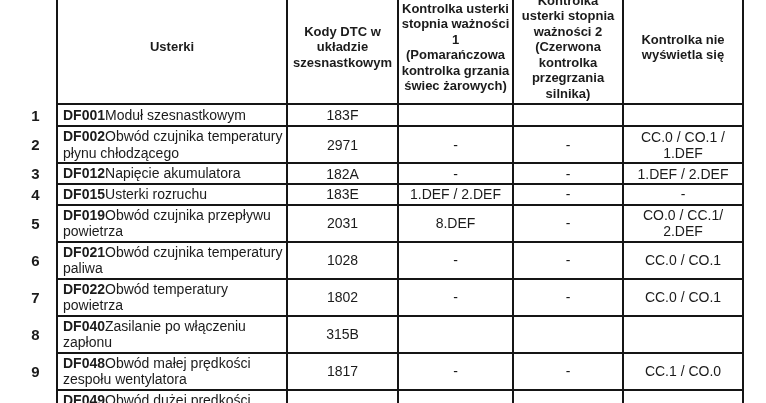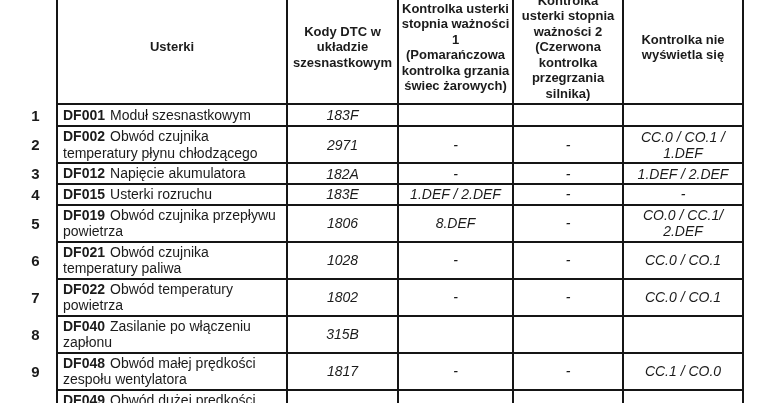--- a/index.html
+++ b/index.html
@@ -11,23 +11,23 @@
   .table-shift{position:absolute;top:-11px;left:0;}
   table{border-collapse:collapse;table-layout:fixed;width:743px;}
   td,th{border:2px solid #151515;vertical-align:middle;overflow:hidden;background:#fff;}
   
   .gut{border:none;background:#fff;text-align:center;font-weight:bold;font-size:15px;padding-left:16px;}
   
   tr.hdr{height:114px;}
   th{font-size:13px;font-weight:bold;text-align:center;line-height:15.5px;padding:0 2px;}
   
   .desc{font-size:14px;line-height:16.5px;text-align:left;padding:1px 3px 1px 5px;}
-  .code{font-weight:bold;margin-right:5px;}
+  .code{font-weight:bold;}
   
-  .c{text-align:center;font-size:14px;line-height:16px;padding:0 3px;font-style:italic;}
+  .c{text-align:center;font-size:14px;line-height:16px;padding:0 3px;}
   
   tr.h20{height:20px;} tr.h21{height:21px;} tr.h22{height:22px;} tr.h23{height:23px;}
   tr.h33{height:33px;} tr.h34{height:34px;} tr.h35{height:35px;} tr.h37{height:37px;}
 </style>
 </head>
 <body>
 
 <div class="viewport">
   <div class="table-shift">
     <table>
@@ -82,21 +82,21 @@
         <td class="desc"><span class="code">DF015</span><span>Usterki rozruchu</span></td>
         <td class="c">183E</td>
         <td class="c">1.DEF / 2.DEF</td>
         <td class="c">-</td>
         <td class="c">-</td>
       </tr>
 
       <tr class="h34">
         <td class="gut">5</td>
         <td class="desc"><span class="code">DF019</span><span>Obwód czujnika przepływu powietrza</span></td>
-        <td class="c">1806</td>
+        <td class="c">2031</td>
         <td class="c">8.DEF</td>
         <td class="c">-</td>
         <td class="c">CO.0 / CC.1/ 2.DEF</td>
       </tr>
 
       <tr class="h35">
         <td class="gut">6</td>
         <td class="desc"><span class="code">DF021</span><span>Obwód czujnika temperatury paliwa</span></td>
         <td class="c">1028</td>
         <td class="c">-</td>

